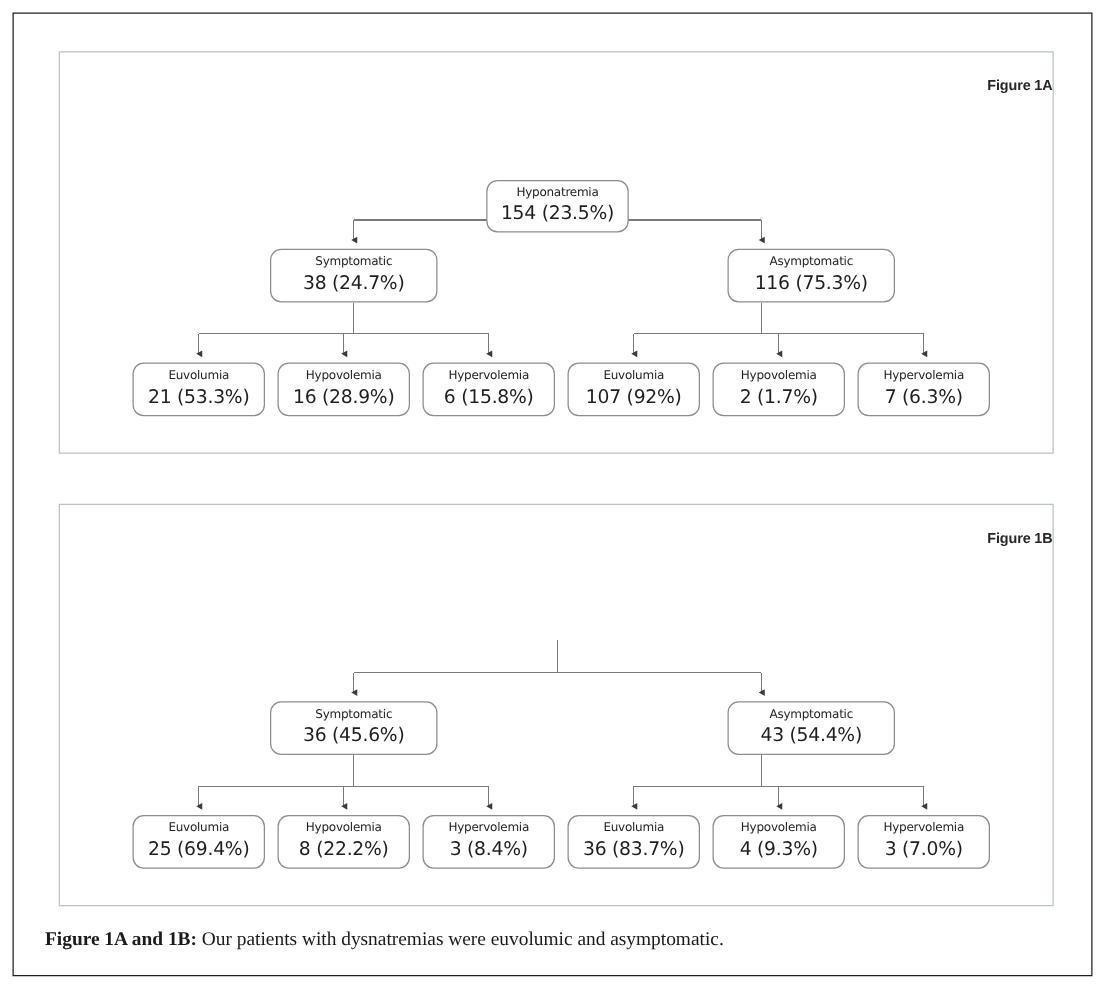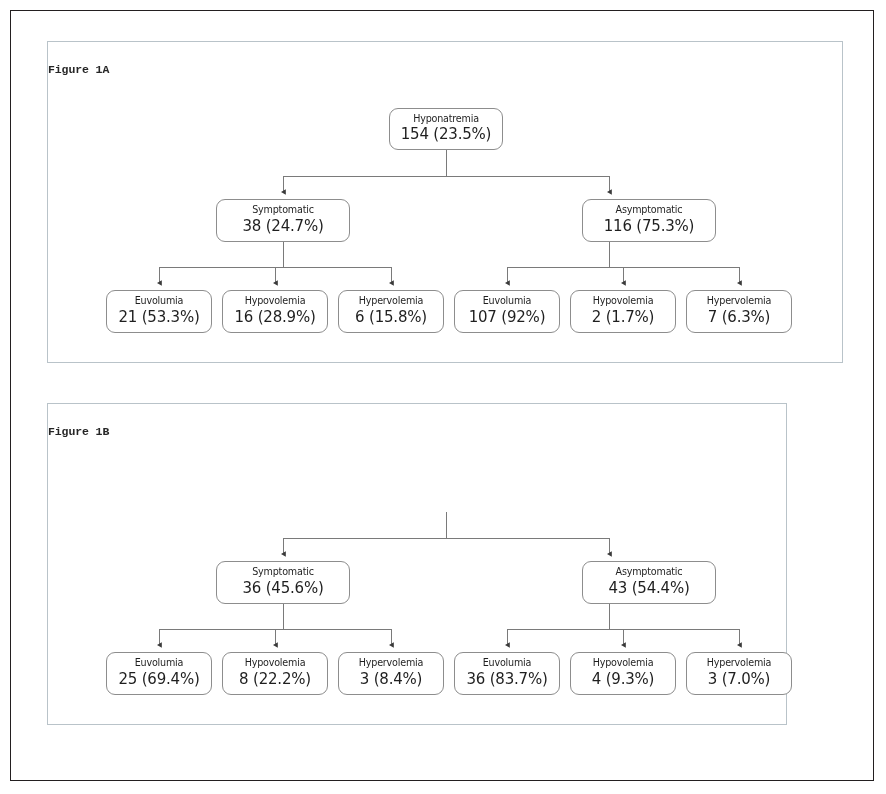--- a/index.html
+++ b/index.html
@@ -34,28 +34,28 @@
   }
 
   
   .panel {
     position: absolute;
     box-sizing: border-box;
     border: 1.5px solid #b9c3c9;
     background: #ffffff;
   }
   #panel-a { left: 47px; top: 41px;  width: 796px; height: 322px; }
-  #panel-b { left: 47px; top: 403px; width: 740px; height: 322px; }
+  #panel-b { left: 47px; top: 403px; width: 796px; height: 322px; }
 
   .panel-title {
     position: absolute;
     left: 0;
     width: 100%;
-    text-align: left;
-    font-family: Liberation Mono, monospace;
+    text-align: right;
+    font-family: Liberation Sans, sans-serif;
     font-size: 11.5px;
     font-weight: 600;
     color: #262626;
     letter-spacing: -0.1px;
   }
   #panel-a .panel-title { top: 21px; }
   #panel-b .panel-title { top: 21px; }
 
   
   .tree {
@@ -88,21 +88,21 @@
   }
   .node .n-label { font-size: 9.6px; letter-spacing: -0.2px; }
   .node .n-value { font-size: 15px; letter-spacing: -0.2px; }
 
   
   .row-root  { top: 66px;  height: 42px; }
   .row-mid   { top: 157px; height: 43px; text-align: center; }
   .row-leaf  { top: 248px; height: 43px; }
 
   
-  .c-root { left: 341px; width: 114px; }
+  .c-root { left: 341px; width: 114px; margin-top: 36px; }
   .c-sym  { left: 168px; width: 134px; }
   .c-asy  { left: 494px; width: 134px; margin-left: 40px; }
 
   .c-l1 { left: 58px;  width: 106px; }
   .c-l2 { left: 174px; width: 106px; }
   .c-l3 { left: 290px; width: 106px; }
   .c-l4 { left: 406px; width: 106px; }
   .c-l5 { left: 522px; width: 106px; }
   .c-l6 { left: 638px; width: 106px; }
 
@@ -257,14 +257,17 @@
         <span class="n-label">Hypovolemia</span>
         <span class="n-value">4 (9.3%)</span>
       </div>
       <div class="node row-leaf c-l6">
         <span class="n-label">Hypervolemia</span>
         <span class="n-value">3 (7.0%)</span>
       </div>
     </div>
   </div>
 
+  <div class="caption">
+    <b>Figure 1A and 1B:</b><span> Our patients with dysnatremias were euvolumic and asymptomatic.</span>
+  </div>
 
 </div>
 
 </body></html>

